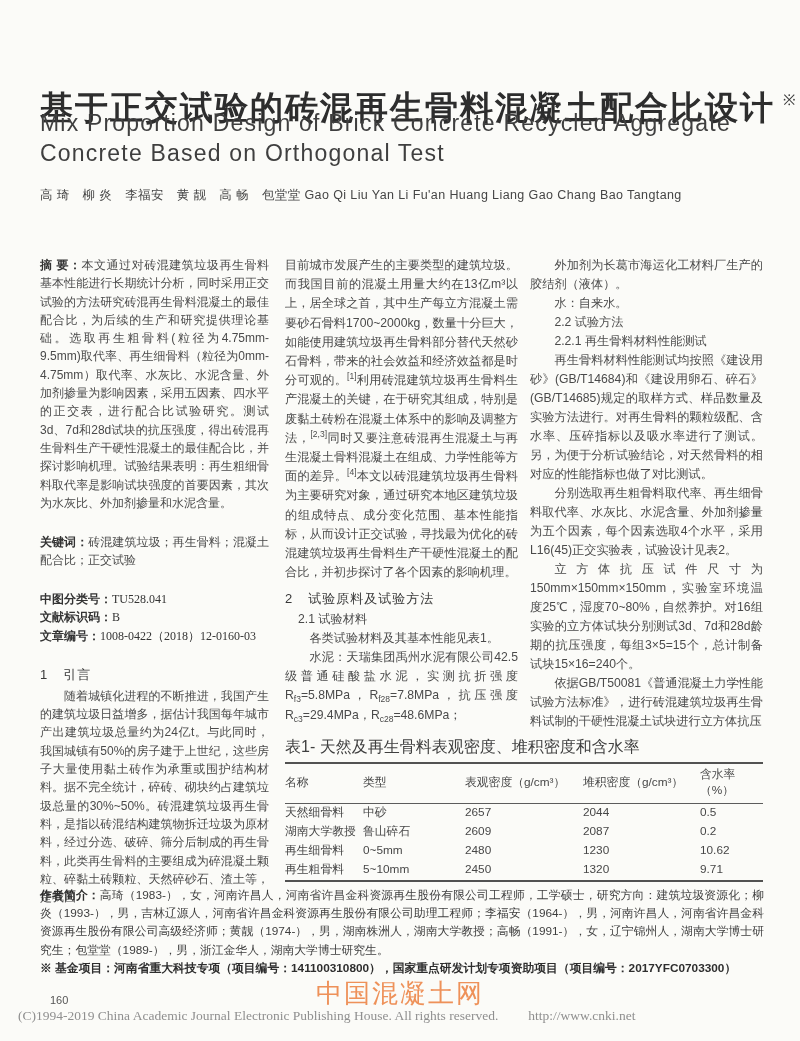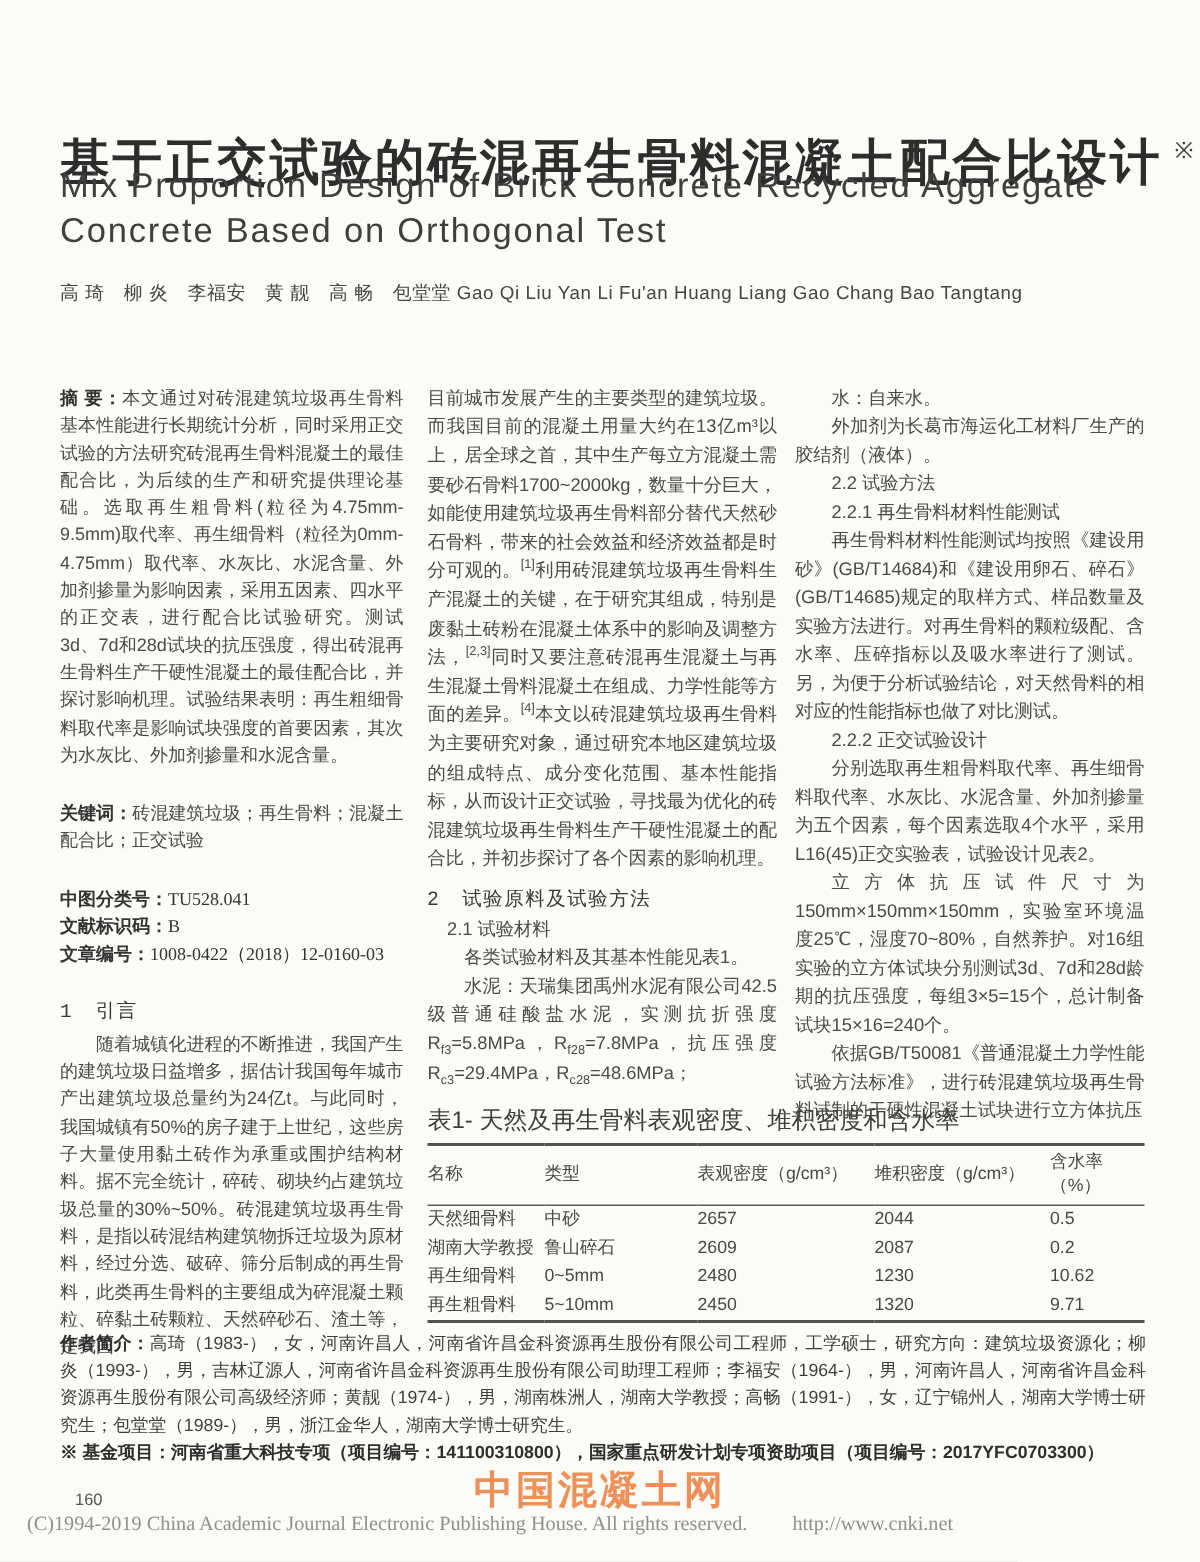--- a/index.html
+++ b/index.html
@@ -20,41 +20,41 @@
   .col2{left:285px;width:233px;font-size:12.2px;line-height:19.2px;}
   .col3{left:530px;width:233px;font-size:12.2px;line-height:19px;}
   .indent{text-indent:2em;}
   b.lbl{color:#333;}
   .serifv{font-family:"Liberation Serif",serif;font-weight:normal;color:#333;}
   .kw{margin-top:21px;}
   .meta{margin-top:20px;line-height:18.6px;}
   .metaline{line-height:18.6px;}
   .h2{font-size:13px;color:#383838;font-weight:normal;letter-spacing:1px;}
   .h2 .num{margin-right:15px;}
-  .h2a{margin-top:20px;margin-bottom:3px;font-family:Liberation Mono, monospace;}
+  .h2a{margin-top:20px;margin-bottom:3px;}
   .h2b{margin-top:7px;margin-bottom:1px;}
   .subhead{padding-left:13px;}
   .sup{font-size:8.5px;vertical-align:super;line-height:0;}
   .sub{font-size:8.5px;vertical-align:sub;line-height:0;}
   
   .tablewrap{position:absolute;left:285px;top:737px;width:478px;}
   .tcaption{font-size:16px;color:#3f3f3f;margin-bottom:4px;text-align:left;}
   table{width:100%;border-collapse:collapse;font-size:11.8px;color:#474747;
         border-top:2px solid #525252;border-bottom:2px solid #525252;}
   th{font-weight:normal;text-align:left;border-bottom:1px solid #5c5c5c;padding:3px 0 4px;}
   td{padding:1px 0 2px;vertical-align:top;}
   .cw1{width:78px;} .cw2{width:102px;} .cw3{width:118px;} .cw4{width:117px;} .cw5{width:63px;}
   
   .bio{position:absolute;left:40px;top:886px;width:724px;font-size:11.8px;line-height:18.2px;
        text-align:justify;color:#3e3e3e;}
   .bio b{color:#2e2e2e;}
   .fund{font-weight:bold;color:#2e2e2e;}
   .pagenum{position:absolute;left:50px;top:994px;font-size:11px;color:#555;}
   .watermark{position:absolute;left:0;top:976px;width:100%;text-align:center;
-             font-size:26px;font-weight:bold;color:#ee9159;letter-spacing:2px;}
+             font-size:26px;font-weight:normal;color:#ee9159;letter-spacing:2px;}
   .copyright{position:absolute;left:18px;top:1008px;width:766px;
              font-family:"Liberation Serif",serif;font-size:13.5px;color:#8f8f8f;white-space:nowrap;}
   .copyright .url{margin-left:30px;color:#8f8f8f;text-decoration:none;}
 </style>
 </head>
 <body>
 
 <div class="page">
 
   <h1 class="title-zh"><span>基于正交试验的砖混再生骨料混凝土配合比设计</span><span class="title-mark">※</span></h1>
@@ -76,26 +76,25 @@
 
   <div class="col col2">
     <p><span>目前城市发展产生的主要类型的建筑垃圾。而我国目前的混凝土用量大约在13亿m³以上，居全球之首，其中生产每立方混凝土需要砂石骨料1700~2000kg，数量十分巨大，如能使用建筑垃圾再生骨料部分替代天然砂石骨料，带来的社会效益和经济效益都是时分可观的。</span><span class="sup">[1]</span><span>利用砖混建筑垃圾再生骨料生产混凝土的关键，在于研究其组成，特别是废黏土砖粉在混凝土体系中的影响及调整方法，</span><span class="sup">[2,3]</span><span>同时又要注意砖混再生混凝土与再生混凝土骨料混凝土在组成、力学性能等方面的差异。</span><span class="sup">[4]</span><span>本文以砖混建筑垃圾再生骨料为主要研究对象，通过研究本地区建筑垃圾的组成特点、成分变化范围、基本性能指标，从而设计正交试验，寻找最为优化的砖混建筑垃圾再生骨料生产干硬性混凝土的配合比，并初步探讨了各个因素的影响机理。</span></p>
     <h2 class="h2 h2b"><span class="num">2</span><span>试验原料及试验方法</span></h2>
     <p class="subhead">2.1 试验材料</p>
     <p class="indent">各类试验材料及其基本性能见表1。</p>
     <p class="indent"><span>水泥：天瑞集团禹州水泥有限公司42.5级普通硅酸盐水泥，实测抗折强度R</span><span class="sub">f3</span><span>=5.8MPa，R</span><span class="sub">f28</span><span>=7.8MPa，抗压强度R</span><span class="sub">c3</span><span>=29.4MPa，R</span><span class="sub">c28</span><span>=48.6MPa；</span></p>
   </div>
 
   <div class="col col3">
+    <p class="indent">外加剂为长葛市海运化工材料厂生产的胶结剂（液体）。</p>
     <p class="indent">水：自来水。</p>
-    <p class="indent">外加剂为长葛市海运化工材料厂生产的胶结剂（液体）。</p>
     <p class="indent">2.2 试验方法</p>
     <p class="indent">2.2.1 再生骨料材料性能测试</p>
     <p class="indent">再生骨料材料性能测试均按照《建设用砂》(GB/T14684)和《建设用卵石、碎石》(GB/T14685)规定的取样方式、样品数量及实验方法进行。对再生骨料的颗粒级配、含水率、压碎指标以及吸水率进行了测试。另，为便于分析试验结论，对天然骨料的相对应的性能指标也做了对比测试。</p>
-    <p class="indent">2.2.2 正交试验设计</p>
     <p class="indent">分别选取再生粗骨料取代率、再生细骨料取代率、水灰比、水泥含量、外加剂掺量为五个因素，每个因素选取4个水平，采用L16(45)正交实验表，试验设计见表2。</p>
     <p class="indent">立方体抗压试件尺寸为150mm×150mm×150mm，实验室环境温度25℃，湿度70~80%，自然养护。对16组实验的立方体试块分别测试3d、7d和28d龄期的抗压强度，每组3×5=15个，总计制备试块15×16=240个。</p>
     <p class="indent">依据GB/T50081《普通混凝土力学性能试验方法标准》，进行砖混建筑垃圾再生骨料试制的干硬性混凝土试块进行立方体抗压</p>
   </div>
 
   <div class="tablewrap">
     <div class="tcaption">表1- 天然及再生骨料表观密度、堆积密度和含水率</div>
     <table>
       <thead>
         <tr>

